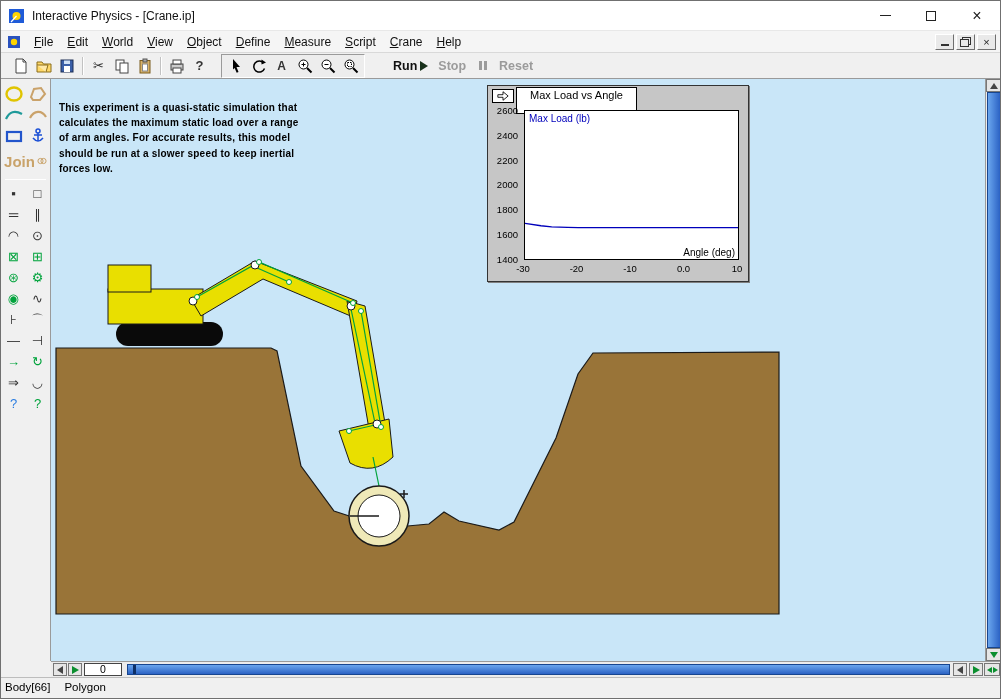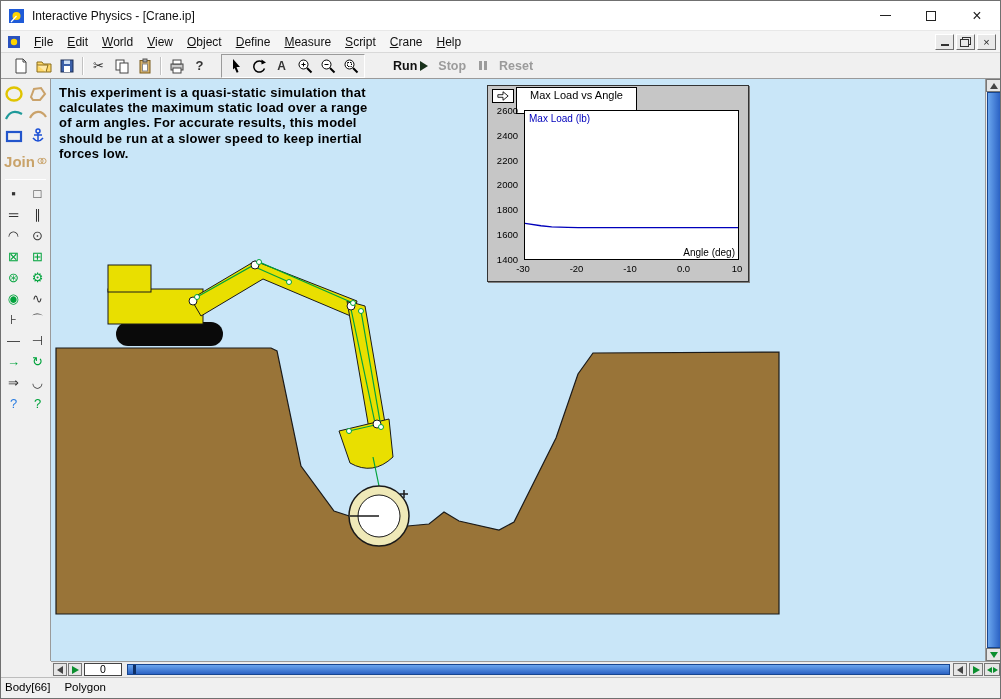--- a/index.html
+++ b/index.html
@@ -45,21 +45,21 @@
   
   .main{position:absolute;top:78px;left:0;right:0;height:582px;}
   .palette{position:absolute;left:0;top:0;width:50px;height:582px;background:#f0f0f0;border-right:1px solid #9a9a9a;padding-top:4px;}
   .pal-shapes,.pal-grid{display:grid;grid-template-columns:24px 24px;justify-content:center;}
   .pal-cell{width:24px;height:21px;display:flex;align-items:center;justify-content:center;font-size:13px;}
   .join-btn{height:30px;display:flex;align-items:center;justify-content:center;gap:2px;color:#c9a36a;font-size:15px;font-weight:bold;}
   .pal-div{height:1px;background:#bdbdbd;border-bottom:1px solid #ffffff;margin:3px 4px;}
 
   .canvas{position:absolute;left:50px;top:0;width:934px;height:582px;background:var(--canvas-bg,#c9e6f8);overflow:hidden;}
   .scene{position:absolute;left:0;top:0;width:934px;height:582px;z-index:0;}
-  .instructions{position:absolute;left:8px;top:6px;z-index:1;font-weight:700;font-size:13px;line-height:15.2px;letter-spacing:.2px;color:#000;white-space:nowrap;}
+  .instructions{position:absolute;left:8px;top:21px;z-index:1;font-weight:700;font-size:10px;line-height:15.2px;letter-spacing:.2px;color:#000;white-space:nowrap;}
 
   
   .chart{position:absolute;left:436px;top:6px;width:262px;height:197px;background:#c6c6c6;border:1px solid #333;box-shadow:1px 1px 0 #808080;z-index:2;}
   .chart-runbtn{position:absolute;left:4px;top:3px;width:22px;height:14px;background:#fff;border:1px solid #000;display:flex;align-items:center;justify-content:center;}
   .chart-title{position:absolute;left:28px;top:1px;height:27px;padding:1px 13px 0;background:#fff;border:1px solid #000;font-size:11px;white-space:nowrap;}
   .chart-yticks{position:absolute;left:0;top:19px;width:33px;height:160px;display:flex;flex-direction:column;justify-content:space-between;align-items:flex-end;font-size:9.5px;color:#000;padding-right:3px;}
   .chart-plot{position:absolute;left:36px;top:24px;width:215px;height:150px;background:#fff;border:1px solid #000;}
   .chart-plot svg{position:absolute;left:0;top:0;width:100%;height:100%;}
   .chart-legend{position:absolute;left:4px;top:2px;font-size:10px;color:#0000bb;}
   .chart-xlabel{position:absolute;right:3px;bottom:1px;font-size:10px;color:#000;}

